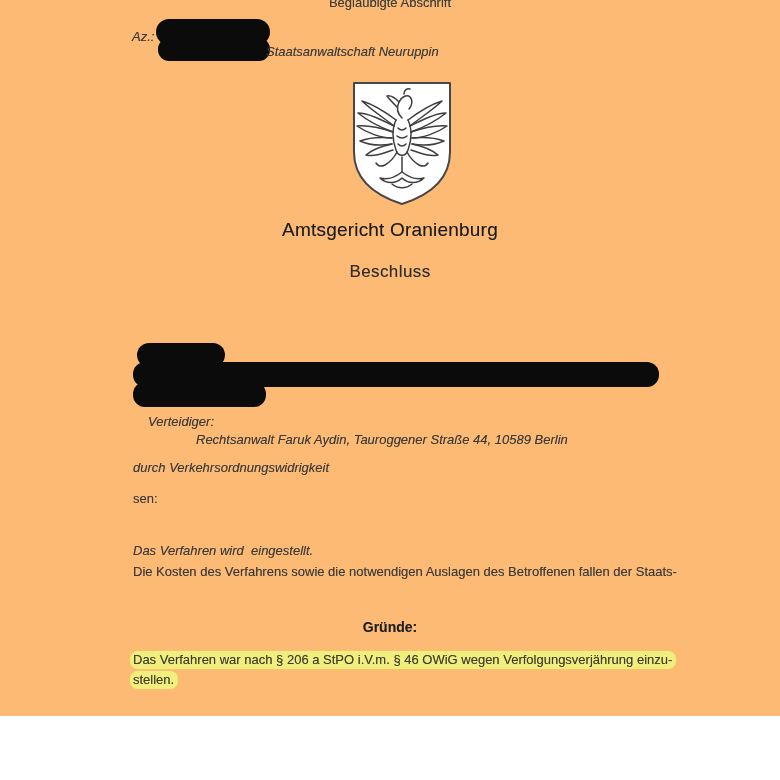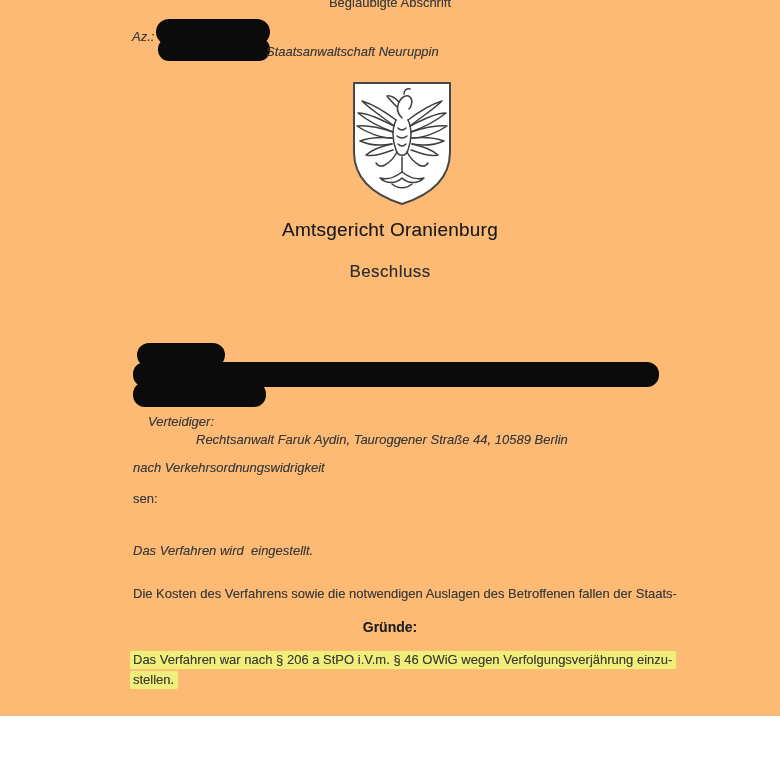--- a/index.html
+++ b/index.html
@@ -31,29 +31,29 @@
   .inline-redact {
     display:inline-block; width:183px; height:23px;
     background:#0b0b0b; border-radius:11px;
     vertical-align:-6px; margin-left:1px; margin-right:2px;
   }
 
   .hl {
     background:#f1ee7d;
     color:#3e3d2c;
     padding:1px 4px 2px 3px;
-    border-radius:2px;
+    border-radius:8px;
     box-shadow:0 0 2px rgba(226,222,90,.9);
   }
 
   .crest { left:350px; top:80px; width:104px; height:127px; }
   .crest svg { width:100%; height:100%; display:block; }
 
   .decision-para { left:133px; top:489px; width:545px; line-height:20px; font-size:13px; }
-  .costs-para   { left:133px; top:584px; line-height:19px; font-size:13px; }
+  .costs-para   { left:133px; top:562px; line-height:19px; font-size:13px; }
   .reasons-para { left:130px; top:650px; line-height:19px; font-size:13px; }
   .reasons-para .line { margin-bottom:1px; }
 </style>
 </head>
 <body>
 
 <div class="page">
 
   <div class="abs center copy-label">Beglaubigte Abschrift</div>
 
@@ -101,21 +101,21 @@
   <div class="abs center doc-type">Beschluss</div>
 
 
   <div class="redact" style="left:137px; top:343px; width:88px; height:24px; border-radius:12px;"></div>
   <div class="redact" style="left:133px; top:362px; width:526px; height:25px; border-radius:12px;"></div>
   <div class="redact" style="left:133px; top:382px; width:133px; height:25px; border-radius:12px;"></div>
 
   <div class="abs t13 line" style="left:148px; top:412px;">Verteidiger:</div>
   <div class="abs t13 line" style="left:148px; top:430px;margin-left:48px;">Rechtsanwalt Faruk Aydin, Tauroggener Straße 44, 10589 Berlin</div>
 
-  <div class="abs t13 line" style="left:133px; top:458px;">nach Verkehrsordnungswidrigkeit</div>
+  <div class="abs t13 line" style="left:133px; top:458px;">durch Verkehrsordnungswidrigkeit</div>
 
   <div class="abs decision-para">
     <div class="line"><span>sen:</span></div>
   </div>
 
   <div class="abs t13 line" style="left:133px; top:541px;">Das Verfahren wird  eingestellt.</div>
 
   <div class="abs costs-para">
     <div class="line">Die Kosten des Verfahrens sowie die notwendigen Auslagen des Betroffenen fallen der Staats-</div>
   </div>

